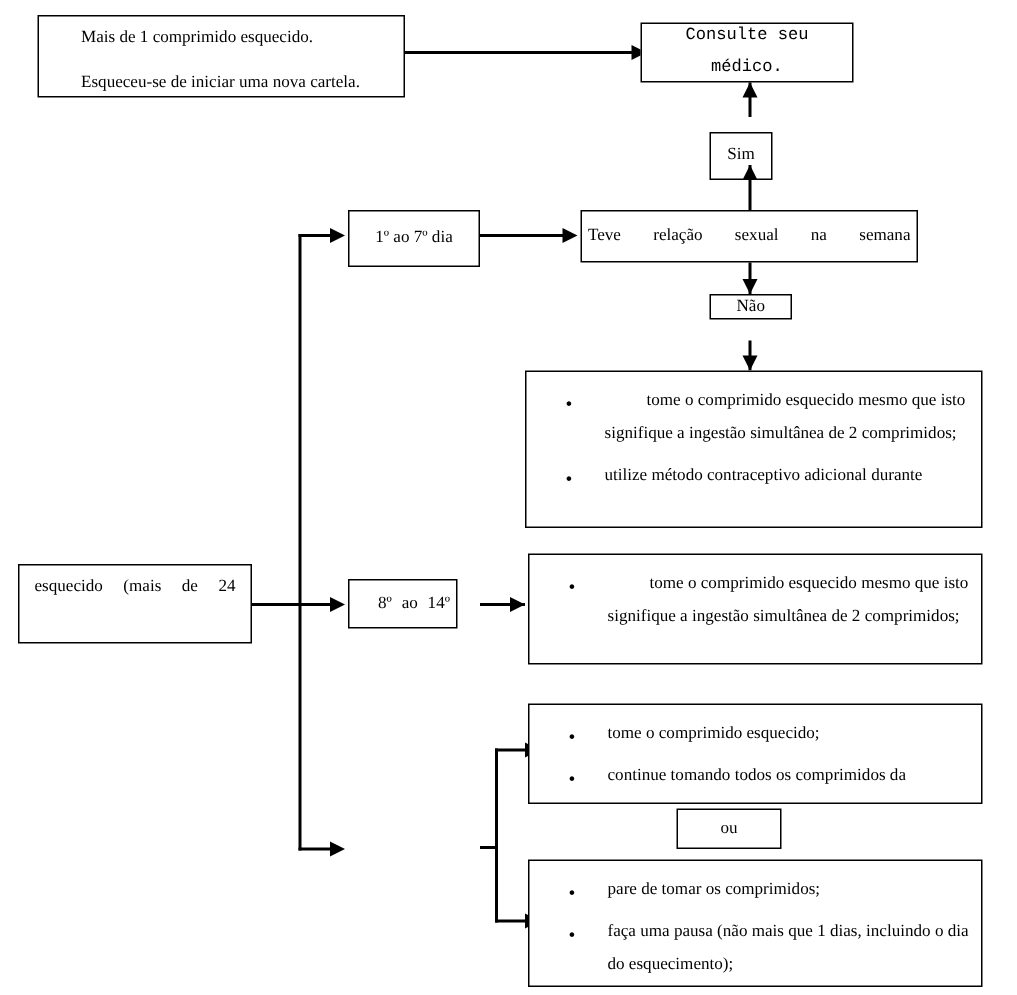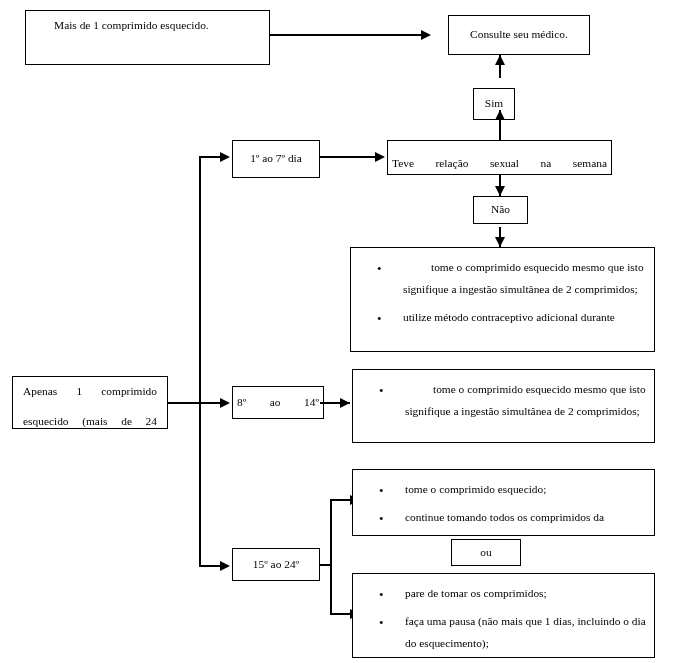--- a/index.html
+++ b/index.html
@@ -84,55 +84,56 @@
   .p2 + .p2{margin-top:9px;}
 </style>
 </head>
 <body>
 
 <div id="canvas">
 
   <div class="box" style="left:25px;top:10px;width:245px;height:55px;padding-left:20px;">
     <div class="inner">
       <div class="p2">Mais de 1 comprimido esquecido.</div>
+      <div class="p2">Esqueceu-se de iniciar uma nova cartela.</div>
     </div>
   </div>
 
   <div class="line hline" style="left:270px;top:34px;width:152px;"></div>
   <div class="arrow arrow-right" style="left:421px;top:29.5px;"></div>
 
-  <div class="box center" style="left:448px;top:15px;width:142px;height:40px;">
+  <div class="box center" style="left:427px;top:15px;width:142px;height:40px;font-family:Liberation Mono, monospace;">
     <div class="inner">Consulte seu médico.</div>
   </div>
 
   <div class="line vline" style="left:499px;top:55px;height:23px;"></div>
   <div class="arrow arrow-up" style="left:494.5px;top:55px;"></div>
 
   <div class="box center" style="left:473px;top:88px;width:42px;height:32px;">
     <div class="inner">Sim</div>
   </div>
 
   <div class="line vline" style="left:499px;top:110px;height:30px;"></div>
   <div class="arrow arrow-up" style="left:494.5px;top:110px;"></div>
 
   <div class="box center" style="left:232px;top:140px;width:88px;height:38px;">
     <div class="inner">1º ao 7º dia</div>
   </div>
 
   <div class="line hline" style="left:320px;top:156px;width:56px;"></div>
   <div class="arrow arrow-right" style="left:375px;top:151.5px;"></div>
 
-  <div class="box center" style="left:387px;top:140px;width:225px;height:35px;align-items:flex-end;">
+  <div class="box center" style="left:387px;top:140px;width:225px;height:35px;">
     <div class="inner just">Teve relação sexual na semana</div>
   </div>
 
   <div class="line vline" style="left:499px;top:175px;height:21px;"></div>
   <div class="arrow arrow-down" style="left:494.5px;top:186px;"></div>
 
-  <div class="box center" style="left:473px;top:196px;width:55px;height:28px;align-items:center;">
+  <div class="box center" style="left:473px;top:196px;width:55px;height:17px;align-items:center;">
     <div class="inner">Não</div>
   </div>
 
   <div class="line vline" style="left:499px;top:227px;height:20px;"></div>
   <div class="arrow arrow-down" style="left:494.5px;top:237px;"></div>
 
   <div class="box" style="left:350px;top:247px;width:305px;height:105px;">
     <div class="inner" style="padding:8px 6px;">
       <ul class="bl">
         <li>
@@ -142,58 +143,54 @@
         <li>
           <span class="bullet">•</span>
           <span>utilize método contraceptivo adicional durante</span>
         </li>
       </ul>
     </div>
   </div>
 
   <div class="box" style="left:12px;top:376px;width:156px;height:53px;">
     <div class="inner" style="padding:4px 10px;">
-      <div class="p2 just">Apenas 1 comprimido</div>
       <div class="p2 just">esquecido (mais de 24</div>
     </div>
   </div>
 
   <div class="line hline" style="left:168px;top:402px;width:53px;"></div>
 
   <div class="line vline" style="left:199px;top:156px;height:411px;"></div>
 
   <div class="line hline" style="left:199px;top:156px;width:22px;"></div>
   <div class="arrow arrow-right" style="left:220px;top:151.5px;"></div>
 
   <div class="arrow arrow-right" style="left:220px;top:397.5px;"></div>
 
   <div class="line hline" style="left:199px;top:565px;width:22px;"></div>
   <div class="arrow arrow-right" style="left:220px;top:560.5px;"></div>
 
-  <div class="box center" style="left:232px;top:386px;width:92px;height:33px;">
+  <div class="box center" style="left:232px;top:386px;width:73px;height:33px;padding-left:15px;">
     <div class="inner just">8º ao 14º</div>
   </div>
 
   <div class="line hline" style="left:320px;top:402px;width:30px;"></div>
   <div class="arrow arrow-right" style="left:340px;top:397.5px;"></div>
 
   <div class="box" style="left:352px;top:369px;width:303px;height:74px;">
     <div class="inner" style="padding:8px 6px;">
       <ul class="bl">
         <li>
           <span class="bullet">•</span>
           <span class="just-nolast">tome o comprimido esquecido mesmo que isto signifique a ingestão simultânea de 2 comprimidos;</span>
         </li>
       </ul>
     </div>
   </div>
 
-  <div class="box center" style="left:232px;top:548px;width:88px;height:33px;">
-    <div class="inner">15º ao 24º</div>
-  </div>
 
   <div class="line hline" style="left:320px;top:564px;width:12px;"></div>
   <div class="line vline" style="left:330px;top:499px;height:116px;"></div>
 
   <div class="line hline" style="left:330px;top:499px;width:22px;"></div>
   <div class="arrow arrow-right" style="left:350px;top:494.5px;"></div>
 
   <div class="line hline" style="left:330px;top:613px;width:22px;"></div>
   <div class="arrow arrow-right" style="left:350px;top:608.5px;"></div>
 

